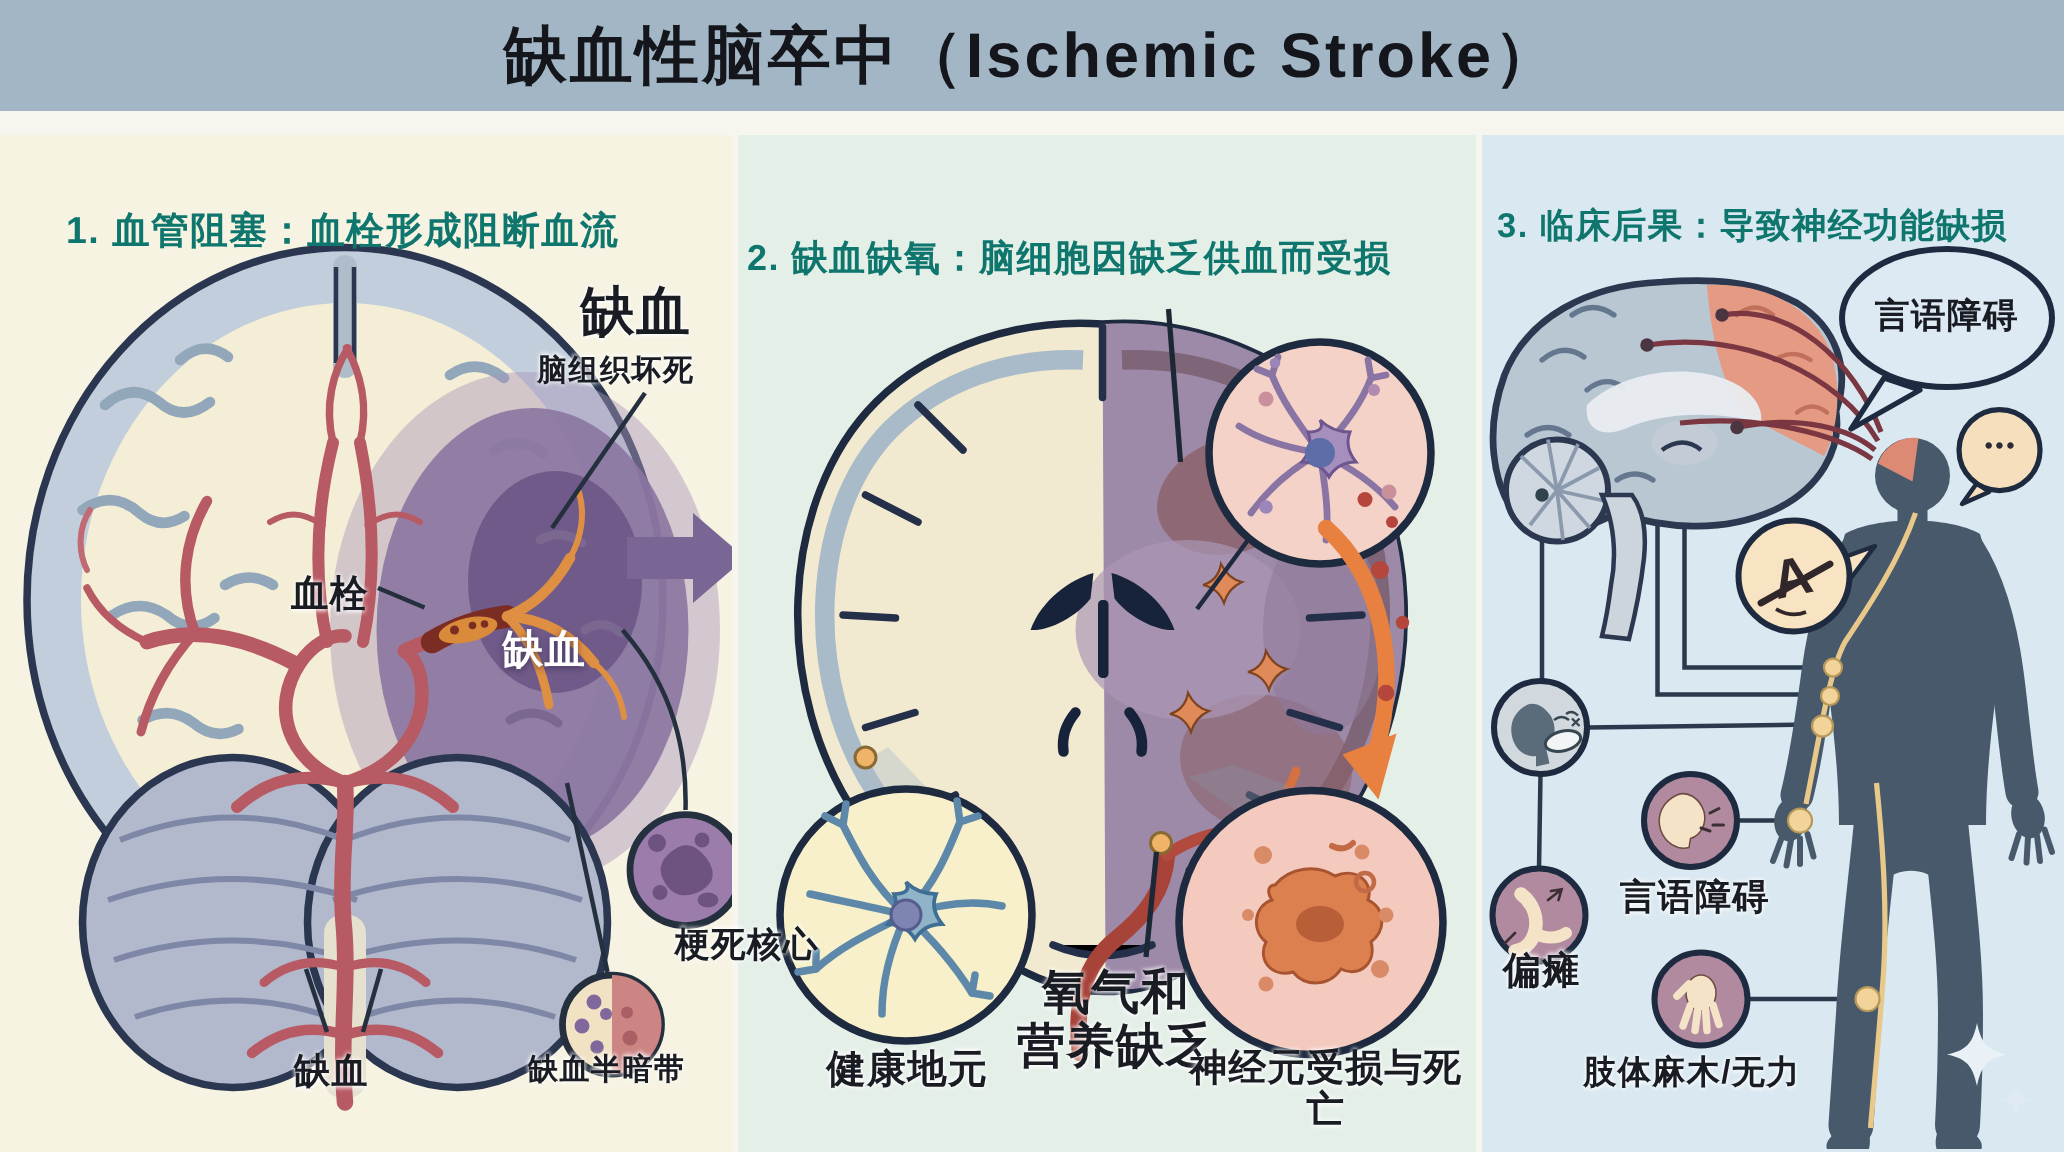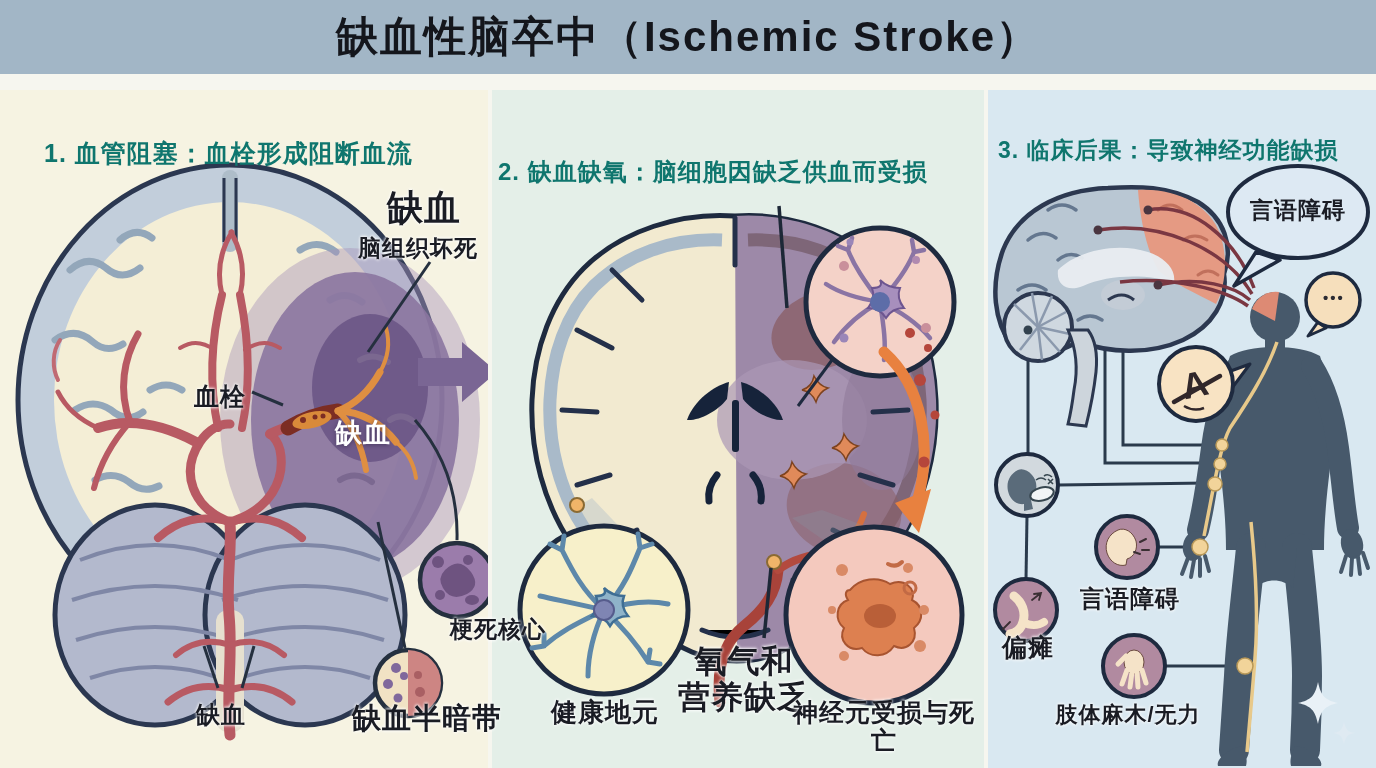--- a/index.html
+++ b/index.html
@@ -144,25 +144,25 @@
           <circle cx="398" cy="608" r="4.5" fill="#80689c"></circle>
             <circle cx="404" cy="586" r="4" fill="#80689c"></circle>
           <circle cx="418" cy="585" r="4" fill="#a95f63"></circle>
             <circle cx="420" cy="602" r="5" fill="#a95f63"></circle>
         </g>
 
         <polygon points="418,268 462,268 462,252 497,282 462,312 462,296 418,296" fill="#7a6694"></polygon>
       </svg>
       <h2 class="hdr" style="left:44px;font-size:25px;">1. 血管阻塞：血栓形成阻断血流</h2>
       <div class="lbl halo" style="left:387px;top:98px;font-size:36px;">缺血</div>
-      <div class="lbl halo" style="left:358px;top:146px;font-size:23px;">脑组织坏死</div>
+      <div class="lbl halo" style="left:358px;top:146px;font-size:20px;">脑组织坏死</div>
       <div class="lbl halo" style="left:194px;top:292px;font-size:25px;">血栓</div>
       <div class="lbl white" style="left:335px;top:328px;font-size:27px;">缺血</div>
       <div class="lbl halo" style="left:402px;top:527px;font-size:23px;padding-left:48px;">梗死核心</div>
-      <div class="lbl halo" style="left:352px;top:612px;font-size:29px;">缺血半暗带</div>
+      <div class="lbl halo" style="left:352px;top:612px;font-size:20px;">缺血半暗带</div>
       <div class="lbl halo" style="left:196px;top:612px;font-size:24px;">缺血</div>
     </section>
 
     <section class="panel p2">
       <svg width="492" height="678" viewBox="0 0 492 678">
 
         <g>
           <path d="M243,126 C190,122 130,140 92,178 C60,210 42,258 40,310 C38,362 52,414 80,455 C108,496 150,540 200,562 C228,574 262,574 288,562 C336,540 378,496 405,455 C432,414 446,362 444,310 C442,258 424,210 392,178 C356,142 296,122 243,126 Z" fill="#f2ead0" stroke="#1e2a3f" stroke-width="5"></path>
           <path d="M243,126 C296,122 356,142 392,178 C424,210 442,258 444,310 C446,362 432,414 405,455 C378,496 336,540 288,562 C262,574 248,570 245,560 L243,126 Z" fill="#9d89a8"></path>
           <path d="M230,150 C180,148 135,164 102,196 C74,224 60,266 58,310 C56,356 68,402 92,438 C114,472 150,508 190,528" fill="none" stroke="#a9bac9" stroke-width="13"></path>

